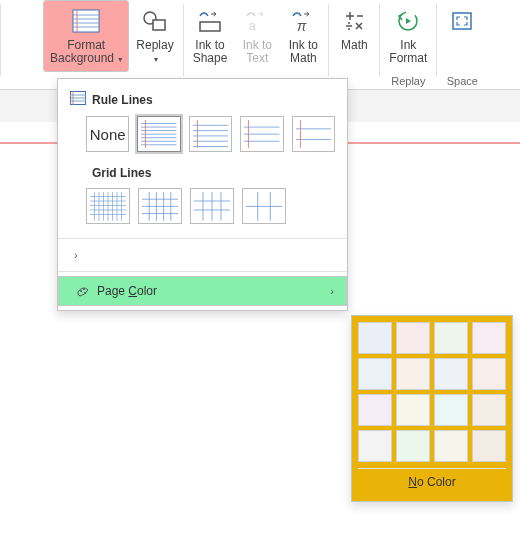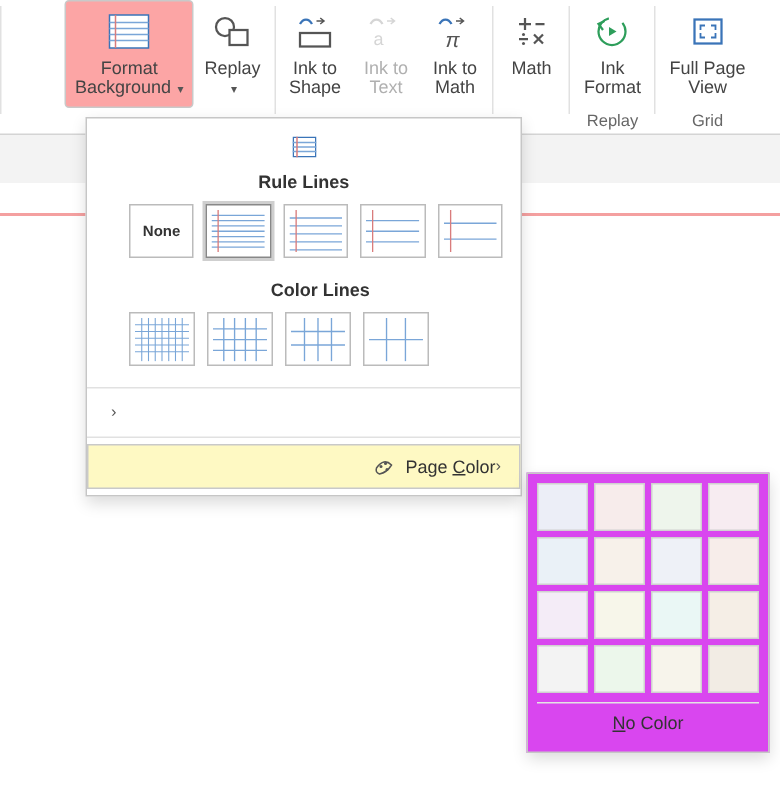--- a/index.html
+++ b/index.html
@@ -117,21 +117,20 @@
     padding: 8px 12px 4px;
   }
   .dd-section-title {
     font-size: 12px;
     font-weight: 600;
     color: #333;
     padding: 4px 0 6px 0;
     display: flex;
     align-items: center;
     gap: 6px;
-    flex-direction: column;
   }
   .dd-row {
     display: flex;
     gap: 8px;
     padding: 2px 0 10px 16px;
   }
   .swatch {
     width: 44px;
     height: 36px;
     border: 1px solid #bbb;
@@ -143,48 +142,47 @@
     position: relative;
   }
   .swatch.selected {
     box-shadow: 0 0 0 2px #cfcfcf;
     border: 1px solid #888;
   }
   .swatch .inner {
     position: absolute;
     inset: 3px;
   }
-  .none-label { font-size: 10px; color: #333; font-weight: bold; }
+  .none-label { font-size: 15px; color: #333; }
   .hr { height: 1px; background: #e1e1e1; margin: 4px -12px; }
   .dd-item {
     display: flex;
     align-items: center;
     justify-content: space-between;
     padding: 6px 4px;
     font-size: 12px;
     color: #333;
     cursor: pointer;
     margin: 0 -12px;
     padding-left: 16px;
     padding-right: 12px;
   }
   .dd-item.highlight {
-    background: #fef9c3;
+    background: #86efac;
     border: 1px solid #c9c9c9;
-    justify-content: flex-end;
   }
   .dd-item .arrow { font-size: 11px; color: #555; }
   .dd-item .ico16 { width: 16px; height: 16px; margin-right: 6px; display: inline-flex; align-items: center; justify-content: center; }
   
   .flyout {
     position: absolute;
     top: 315px;
     left: 351px;
     width: 162px;
-    background: #d946ef;
+    background: #eab308;
     border: 1px solid #c6c6c6;
     box-shadow: 0 4px 10px rgba(0,0,0,0.15);
     padding: 6px;
   }
   .color-grid {
     display: grid;
     grid-template-columns: repeat(4, 1fr);
     gap: 4px;
   }
   .color-cell {
@@ -322,25 +320,23 @@
   <div class="ribbon-sep"></div>
   <div class="ribbon-group">
     <div class="ribbon-group-inner">
       <div class="ribbon-btn">
         <div class="ico">
           <svg width="26" height="26" viewBox="0 0 26 26">
             <rect x="4" y="5" width="18" height="16" fill="none" stroke="#3a74b8" stroke-width="1.5"></rect>
             <path d="M11 9 L8 9 L8 12 M15 9 L18 9 L18 12 M11 17 L8 17 L8 14 M15 17 L18 17 L18 14" fill="none" stroke="#3a74b8" stroke-width="1.2"></path>
           </svg>
         </div>
-        <div class="lbl" style="white-space:pre-line">Full Page
-View</div>
-      </div>
-    </div>
-    <div class="group-label">Grid</div>
+      </div>
+    </div>
+    <div class="group-label">Space</div>
   </div>
 </div>
 
 <div class="dropdown">
   <div class="dd-section-title">
     <span>
       <svg width="16" height="14" viewBox="0 0 16 14">
           <rect x="0.5" y="0.5" width="15" height="13" fill="#fff" stroke="#3a74b8"></rect>
           <line x1="0" y1="4" x2="16" y2="4" stroke="#7aa6d8"></line>
           <line x1="0" y1="7" x2="16" y2="7" stroke="#7aa6d8"></line>
@@ -399,21 +395,21 @@
           <g stroke="#7aa6d8">
             <line x1="0" y1="10" x2="40" y2="10"></line>
             <line x1="0" y1="22" x2="40" y2="22"></line>
           </g>
           <line x1="5" y1="0" x2="5" y2="32" stroke="#d97c7c"></line>
         </svg>
     </div>
   </div>
 
   <div class="dd-section-title">
-    <span style="padding-left:22px">Color Lines</span>
+    <span style="padding-left:22px">Grid Lines</span>
   </div>
   <div class="dd-row">
     <div class="swatch">
       <svg class="inner" viewBox="0 0 40 32">
           <rect width="40" height="32" fill="#fff"></rect>
           <g stroke="#7aa6d8" stroke-width="0.8">
             <line x1="5" y1="0" x2="5" y2="32"></line>
             <line x1="10" y1="0" x2="10" y2="32"></line>
             <line x1="15" y1="0" x2="15" y2="32"></line>
             <line x1="20" y1="0" x2="20" y2="32"></line>

